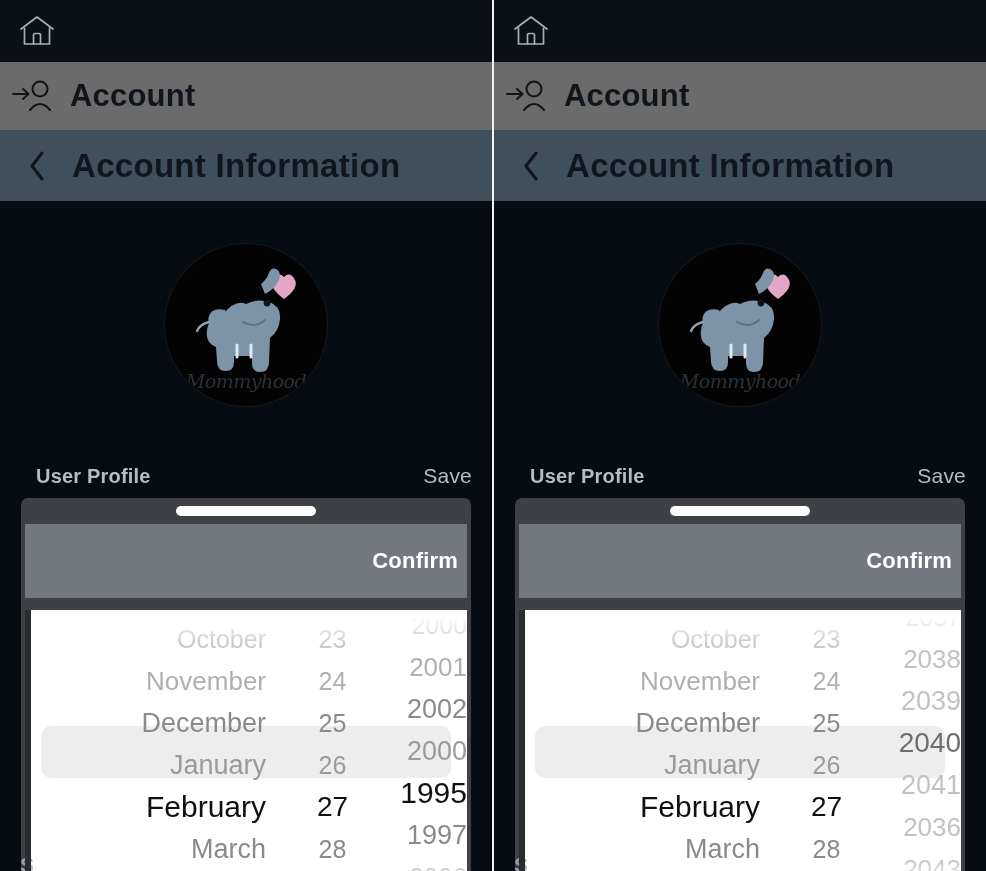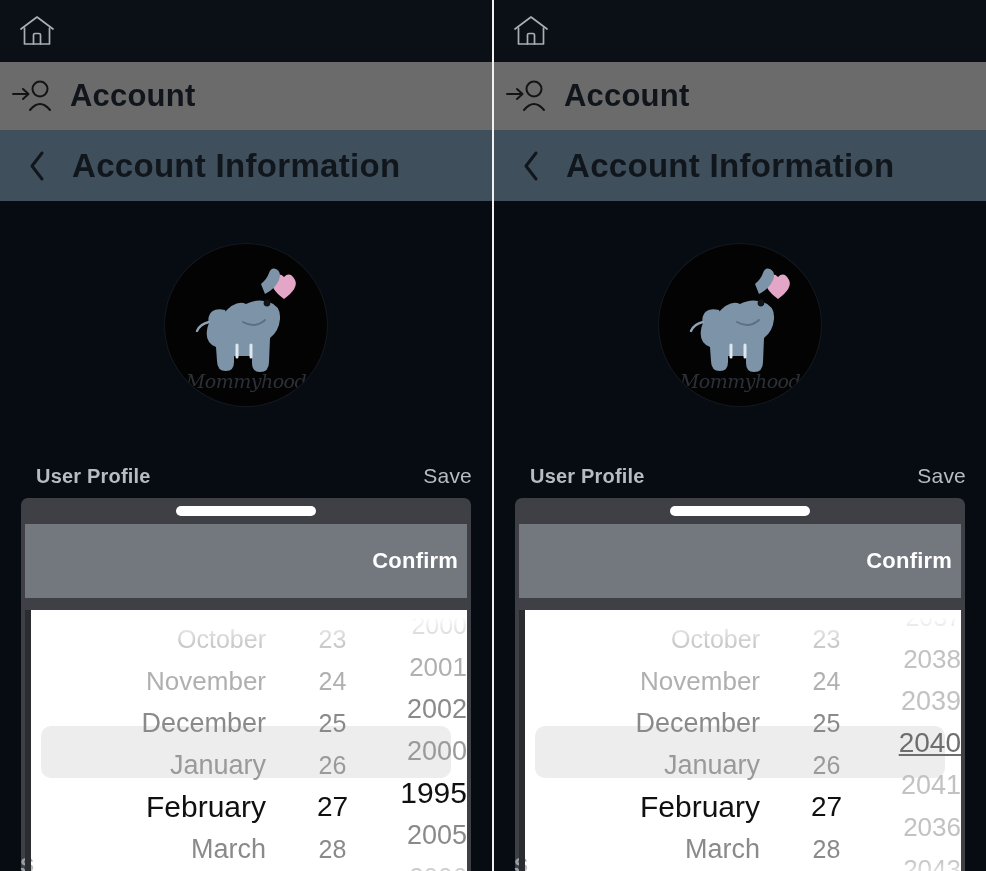--- a/index.html
+++ b/index.html
@@ -265,21 +265,21 @@
     color: #101010;
     font-size: 30px;
     font-weight: normal;
   }
   .col-day .cell { font-size: 25px; }
   .col-day .cell.sel { font-size: 28px; }
 
   
   .col-year.scrolling .col-list { filter: blur(0.7px); }
   .col-year.scrolling .cell { color: #c2c2c2; }
-  .col-year.scrolling .cell.sel { color: #6e6e6e; font-size: 28px; font-weight: normal; text-decoration: underline; }
+  .col-year.scrolling .cell.sel { color: #6e6e6e; font-size: 28px; font-weight: normal; }
 
   .fade-top, .fade-bottom {
     position: absolute;
     left: 0; right: 0;
     height: 34px;
     z-index: 3;
     pointer-events: none;
   }
   .fade-top { top: 0; background: linear-gradient(#ffffff 18%, rgba(255,255,255,0)); }
   .fade-bottom { bottom: 0; background: linear-gradient(rgba(255,255,255,0), #ffffff 80%); }
@@ -390,21 +390,21 @@
 
                 </div>
               </div>
               <div class="col col-year">
                 <div class="col-list" style="top:-14px">
                   <div class="cell f1">2000</div>
                   <div class="cell f2">2001</div>
                   <div class="cell f3">2002</div>
                   <div class="cell">2000</div>
                   <div class="cell sel">1995</div>
-                  <div class="cell f3">2005</div>
+                  <div class="cell f3">1997</div>
                   <div class="cell f2">2006</div>
 
                 </div>
               </div>
             </div>
             <div class="fade-top"></div>
             <div class="fade-bottom"></div>
           </div>
         </div>
       </div>

